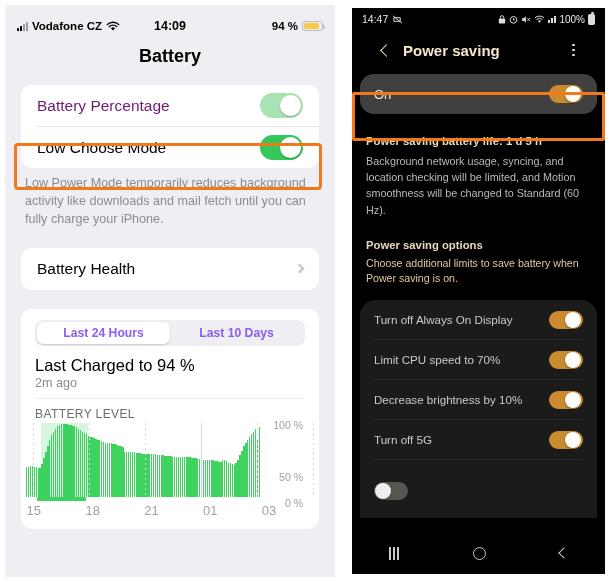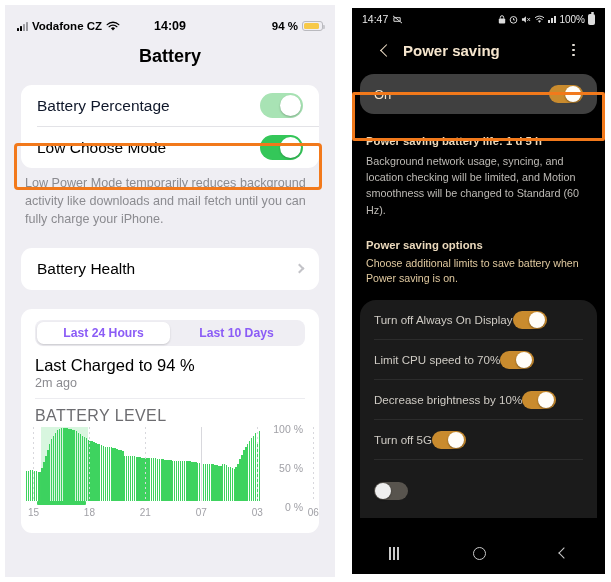--- a/index.html
+++ b/index.html
@@ -34,55 +34,55 @@
               color:#0a7cff; font-size:17.5px; }
   .chev-l { width:9px; height:9px; border-left:2.6px solid #0a7cff; border-bottom:2.6px solid #0a7cff;
             transform:rotate(45deg); display:inline-block; margin-right:2px; }
   .ios-title { position:absolute; left:0; right:0; top:3px; text-align:center; font-size:18px; font-weight:bold; color:#000; }
 
   .ios-scroll { position:absolute; left:0; top:80px; width:330px; bottom:0; }
   .ios-card { background:#fff; border-radius:11px; margin:0 16px; overflow:hidden; }
 
   .ios-row { display:flex; align-items:center; justify-content:space-between;
              padding:0 16px; height:41px; font-size:15.5px; color:#000; }
-  .ios-row.disabled { color:#0f172a; }
+  .ios-row.disabled { color:#701a75; }
   .ios-sep { height:1px; background:#e3e3e7; margin-left:16px; }
 
   .toggle { width:43px; height:25px; border-radius:13px; background:#34C759; position:relative; flex:0 0 auto; }
   .toggle.faded { background:#A8E3B4; }
   .toggle .knob { position:absolute; top:1.7px; left:19.5px; width:21.5px; height:21.5px;
                   border-radius:50%; background:#fff; box-shadow:0 1px 2px rgba(0,0,0,.25); }
 
   .ios-footnote { font-size:12.6px; line-height:1.42; color:#8b8b90; margin:7px 20px 0 20px; }
 
   .ios-chevron { width:7px; height:7px; border-top:2px solid #c3c3c8; border-right:2px solid #c3c3c8;
                  transform:rotate(45deg); }
 
   .seg { display:flex; background:#EFEEF3; border-radius:8px; margin:11px 14px 0 14px; padding:2px; height:26px; }
   .seg div { flex:1; display:flex; align-items:center; justify-content:center;
              font-size:12.2px; font-weight:bold; color:#8b5cf6; border-radius:6.5px; }
   .seg div.active { background:#fff; box-shadow:0 1px 2px rgba(0,0,0,.16); }
 
   .charged { font-size:16.5px; color:#000; margin:10px 14px 0 14px; }
   .ago { font-size:12.6px; color:#8b8b90; margin:1px 14px 0 14px; }
   .thin-sep { height:1px; background:#ececf0; margin:8px 14px 0 14px; }
-  .blabel { font-size:16px; color:#6c6c70; letter-spacing:.4px; margin:8px 14px 2px 14px; }
+  .blabel { font-size:12px; color:#6c6c70; letter-spacing:.4px; margin:8px 14px 2px 14px; }
 
   .chartwrap { position:relative; margin:0 14px 0 5px; height:96px; }
   .chart-plot { position:absolute; left:0; top:0; right:44px; bottom:22px; }
   .gridv { position:absolute; top:0; bottom:0; width:1px;
            background:repeating-linear-gradient(to bottom,#d8d8dd 0 2px,transparent 2px 5px); }
   .gridv.solid { background:#d8d8dd; }
   .axis-y { position:absolute; right:0; top:-6px; bottom:16px; width:42px;
             font-size:10.5px; color:#a0a0a6; }
   .axis-y span { position:absolute; right:2px; }
   .bars-area { position:absolute; left:0; right:0; bottom:0; top:0; display:flex; align-items:flex-end; gap:0; }
   .bars-area i { flex:1 1 auto; background:#3ED35F; display:block; margin-right:.5px; }
   .charge-band { position:absolute; top:0; bottom:0; background:rgba(62,211,95,.20); }
-  .ticks { position:absolute; left:0; right:44px; bottom:0; height:16px; font-size:10px; color:#a0a0a6; }
+  .ticks { position:absolute; left:0; right:32px; bottom:0; height:16px; font-size:13px; color:#a0a0a6; }
   .ticks span { position:absolute; transform:translateX(-50%); }
   .usebar { position:absolute; height:4px; background:#3ED35F; border-radius:1px; }
 
   
   .and-panel {
     position:absolute; left:352px; top:8px; width:253px; height:566px;
     background:#000; overflow:hidden;
   }
   .and-status { display:flex; align-items:center; height:22px; padding:0 10px;
                 font-size:10.5px; color:#e9e9e9; }
@@ -108,21 +108,21 @@
                       border-radius:50%; background:#FFFDF8; box-shadow:0 1px 2px rgba(0,0,0,.4); }
   .and-toggle.off { background:#58544E; }
   .and-toggle.off .knob { left:1px; background:#EFEFEF; }
 
   .and-body { padding:0 14px; }
   .sec-head { font-size:11.3px; font-weight:bold; color:#EBD9BC; margin-top:21px; }
   .sec-text { font-size:10.8px; line-height:1.5; color:#BDBAB5; margin-top:6px; }
   .sec-sub { font-size:10.6px; color:#E0C99F; margin-top:5px; line-height:1.45; }
 
   .opt-card { background:#1B1B1B; border-radius:16px 16px 0 0; margin:14px 8px 0 8px; padding:0 0 6px 0; }
-  .opt-row { display:flex; align-items:center; padding:0 14px; height:39px; }
+  .opt-row { display:flex; align-items:center; justify-content:space-between; padding:0 14px; height:39px; }
   .opt-label { font-size:11.6px; color:#CFCBC4; }
   .opt-div { height:1px; background:#2C2C2C; margin:0 14px; }
   .opt-row.tall { height:auto; padding:10px 14px 12px 14px; align-items:flex-start; }
   .opt-row.tall .txt { padding-right:10px; }
   .opt-title2 { font-size:11.8px; color:#CFCBC4; }
   .opt-desc { font-size:8.8px; line-height:1.45; color:#6F6C67; margin-top:3px; }
   .opt-row.tall .and-toggle { margin-top:12px; }
 
   .navbar-and { position:absolute; left:0; bottom:0; width:253px; height:42px;
                 display:flex; align-items:center; justify-content:space-around; }
@@ -345,28 +345,28 @@
                 <div class="gridv" style="left: 3.1746%;"></div>
                 <div class="gridv" style="left: 26.9841%;"></div>
                 <div class="gridv" style="left: 50.7937%;"></div>
                 <div class="gridv solid" style="left: 74.6032%;"></div>
                 <div class="gridv" style="left: 98.4127%;"></div>
                 <div class="gridv" style="left: 122.222%;"></div>
               </div>
           </div>
           <div class="axis-y" id="ylabels">
               <span style="top: 2px;">100 %</span>
-              <span style="top: 41px;">50 %</span>
+              <span style="top: 54px;">50 %</span>
               <span style="top: 80px;">0 %</span>
             </div>
           <div class="ticks" id="xticks">
               <span style="left: 3.1746%;">15</span>
               <span style="left: 26.9841%;">18</span>
               <span style="left: 50.7937%;">21</span>
-              <span style="left: 74.6032%;">07</span>
+              <span style="left: 74.6032%;">01</span>
               <span style="left: 98.4127%;">03</span>
               <span style="left: 122.222%;">06</span>
             </div>
           <div id="usebars">
               <div class="usebar" style="left: calc(4.7619% - 2.09524px); width: calc(20.6349% - 9.07937px); bottom: 18px;"></div>
             </div>
         </div>
 
       </div>
     </div>

